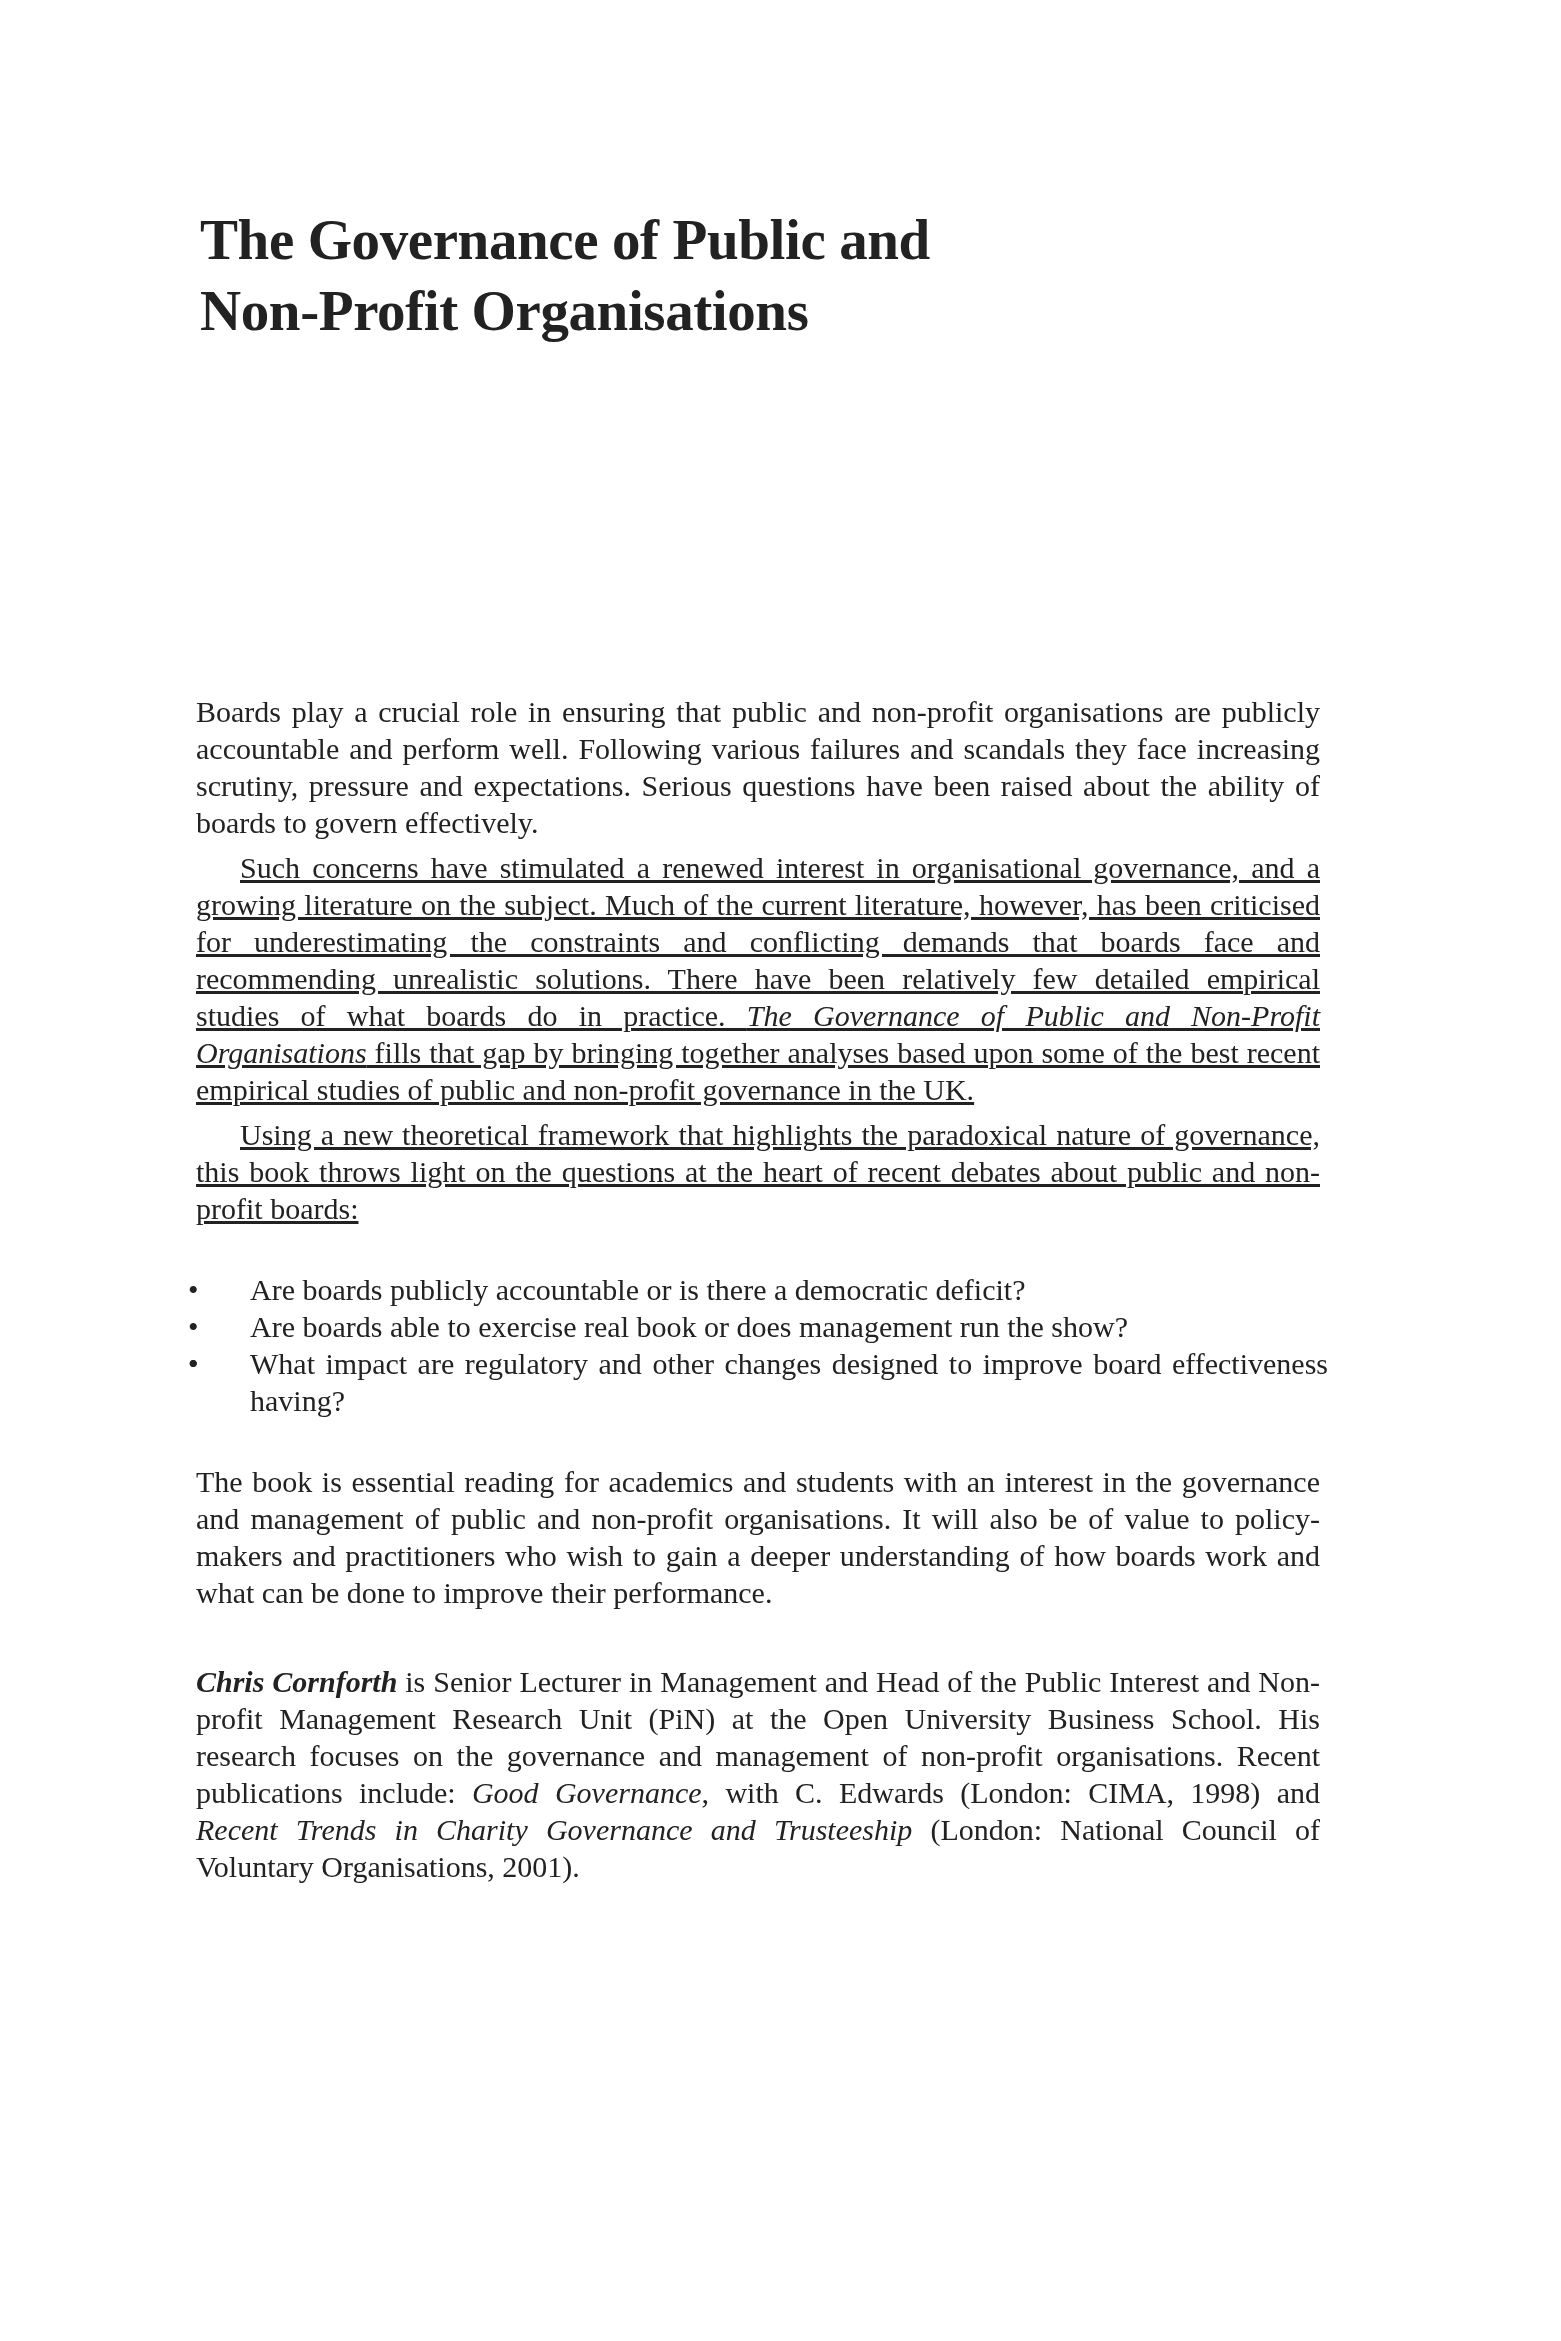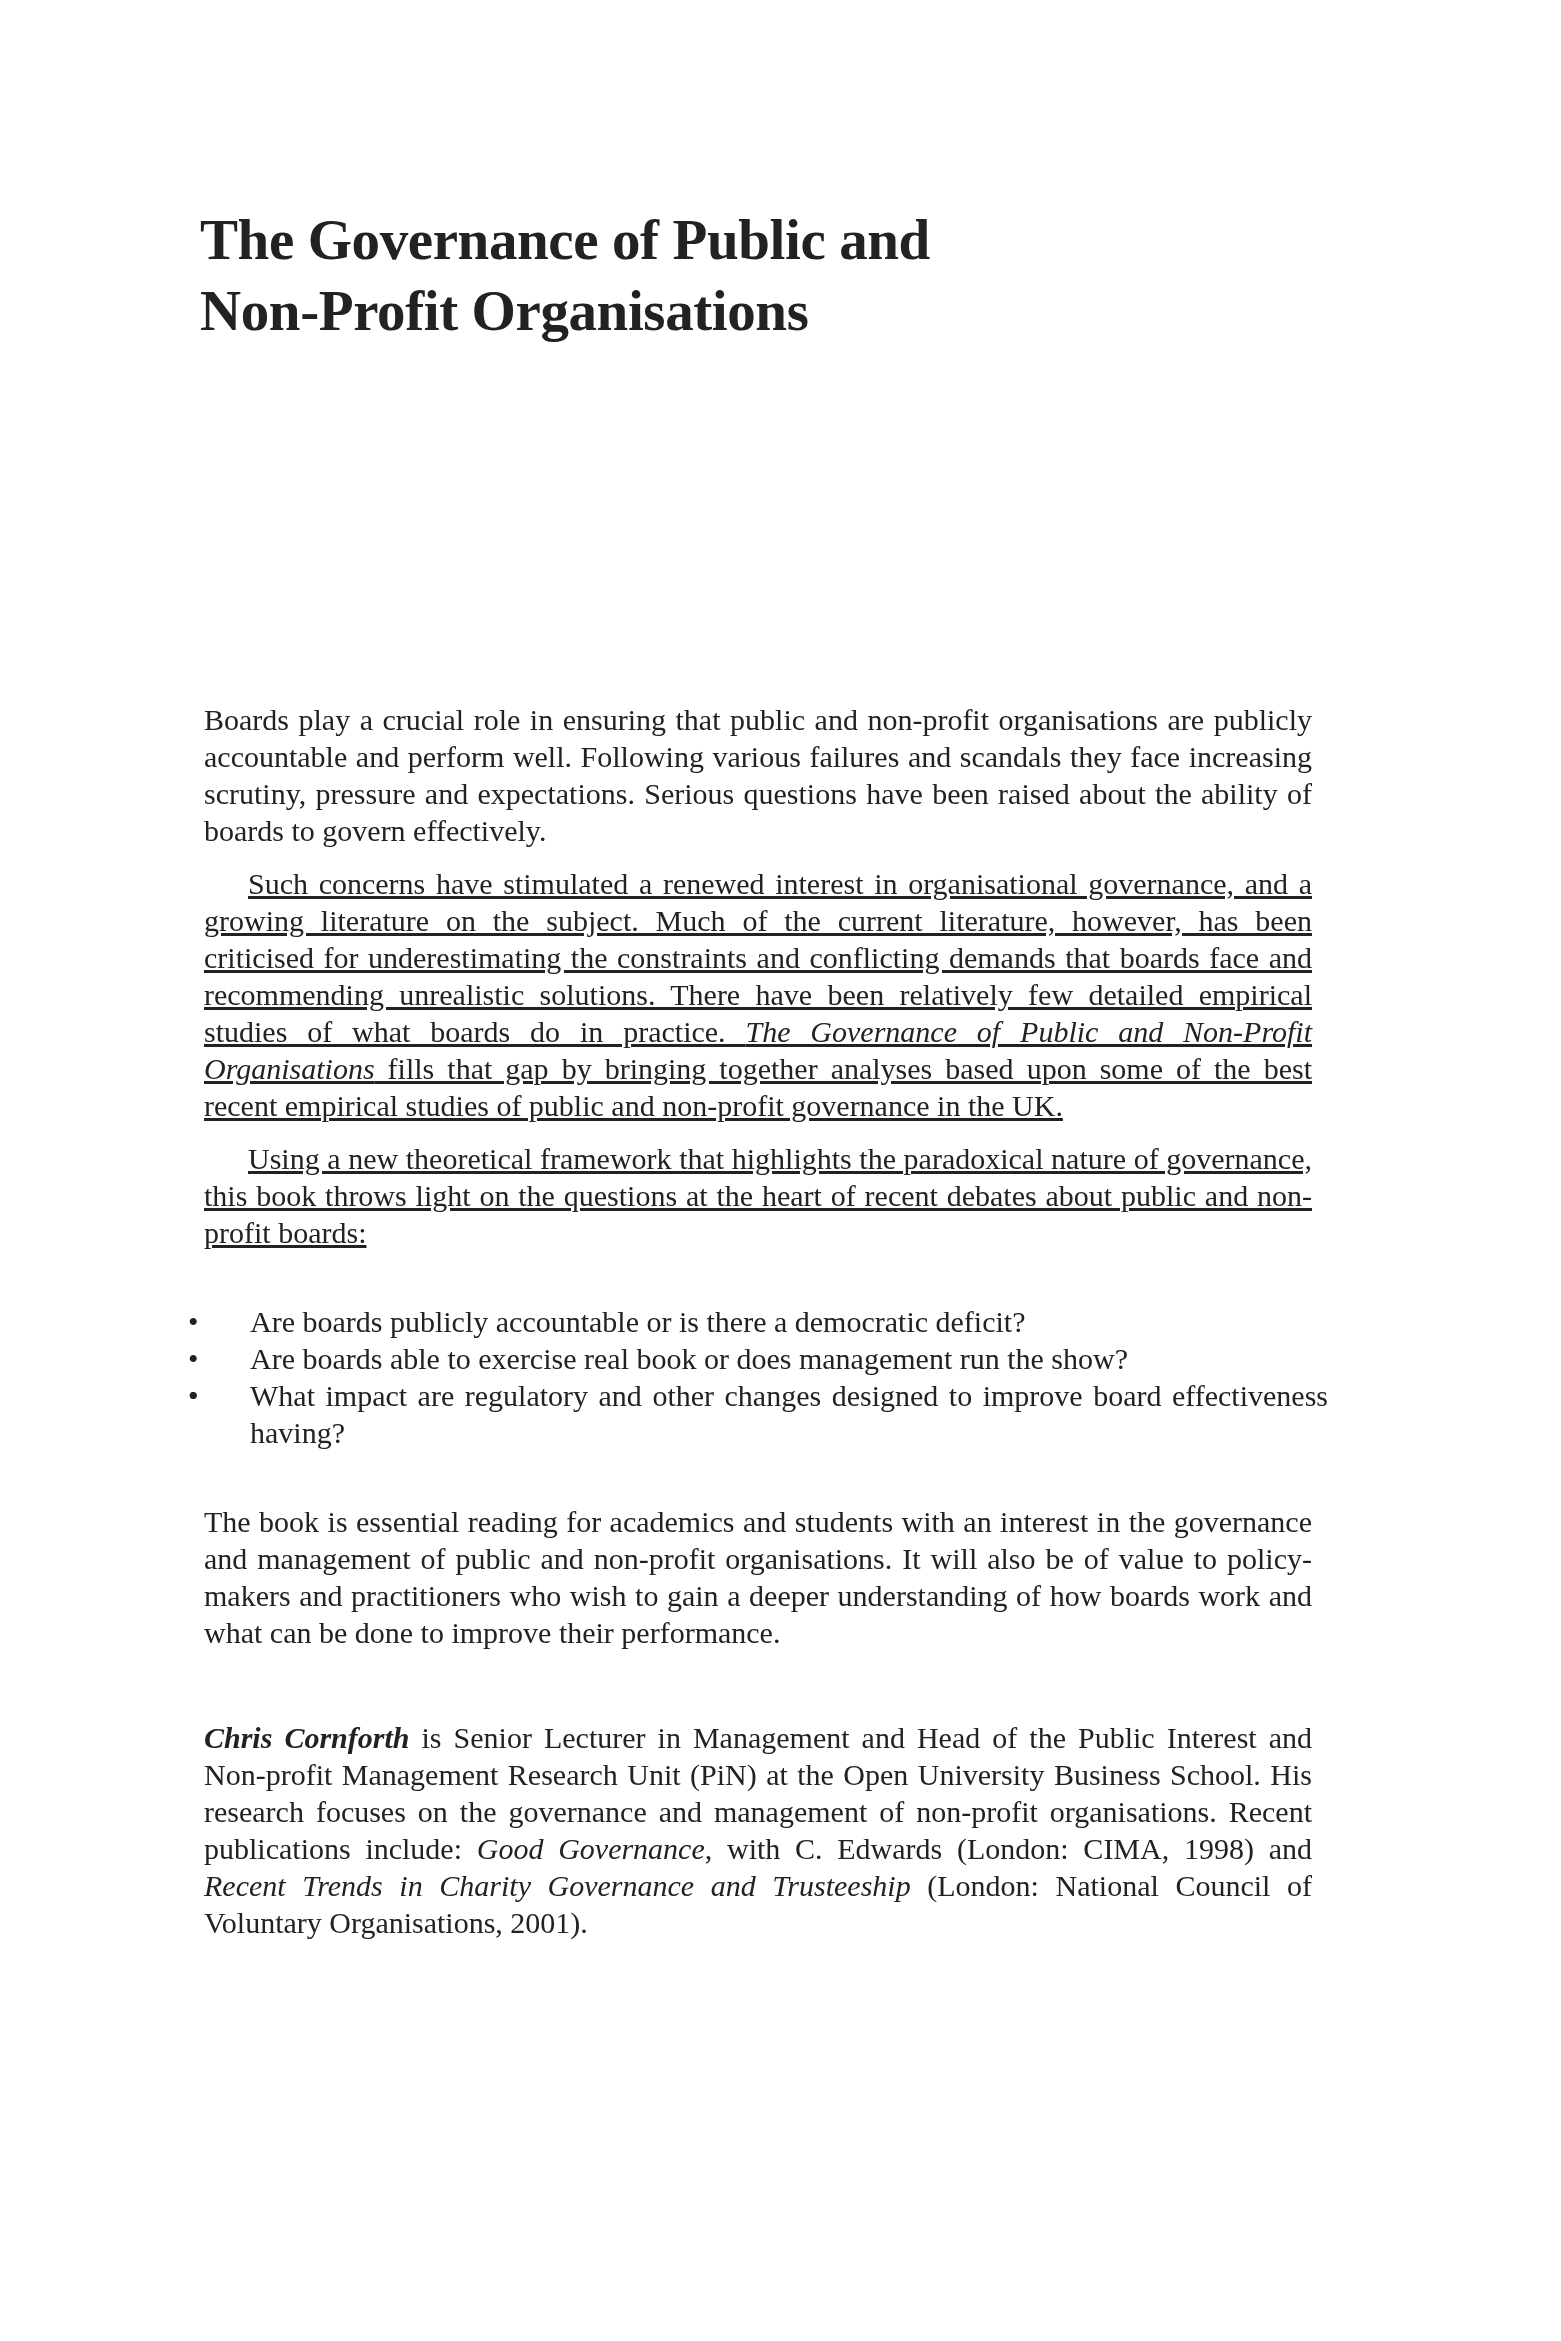--- a/index.html
+++ b/index.html
@@ -4,21 +4,21 @@
 <style>
   html, body { margin: 0; padding: 0; background: #ffffff; }
   body { width: 1561px; height: 2342px; position: relative; overflow: hidden;
          font-family: "Liberation Serif", "DejaVu Serif", serif; color: #222222; }
   .page { position: absolute; left: 188px; top: 0; width: 1140px; }
   .title { position: absolute; top: 192px; left: 0; width: 1140px;
            font-family: "Liberation Serif", serif; font-weight: bold;
            font-size: 57px; line-height: 71px; letter-spacing: -0.4px; color: #222; margin: 12px; }
   .body { position: absolute; top: 685px; left: 0; width: 1140px;
           font-size: 30px; line-height: 37px; text-align: justify; }
-  .body p { margin: 16px; }
+  .body p { margin: 8px; }
   .indent { text-indent: 44px; text-decoration: underline; }
   .gap { height: 36px; }
   ul.q { list-style: none; margin: 0; padding: 0; }
   ul.q li { position: relative; padding-left: 62px; text-align: justify; }
   ul.q li .bullet { position: absolute; left: 0; top: 0; }
   em { font-style: italic; }
   b { font-weight: bold; font-style: italic; }
 </style>
 </head>
 <body>

